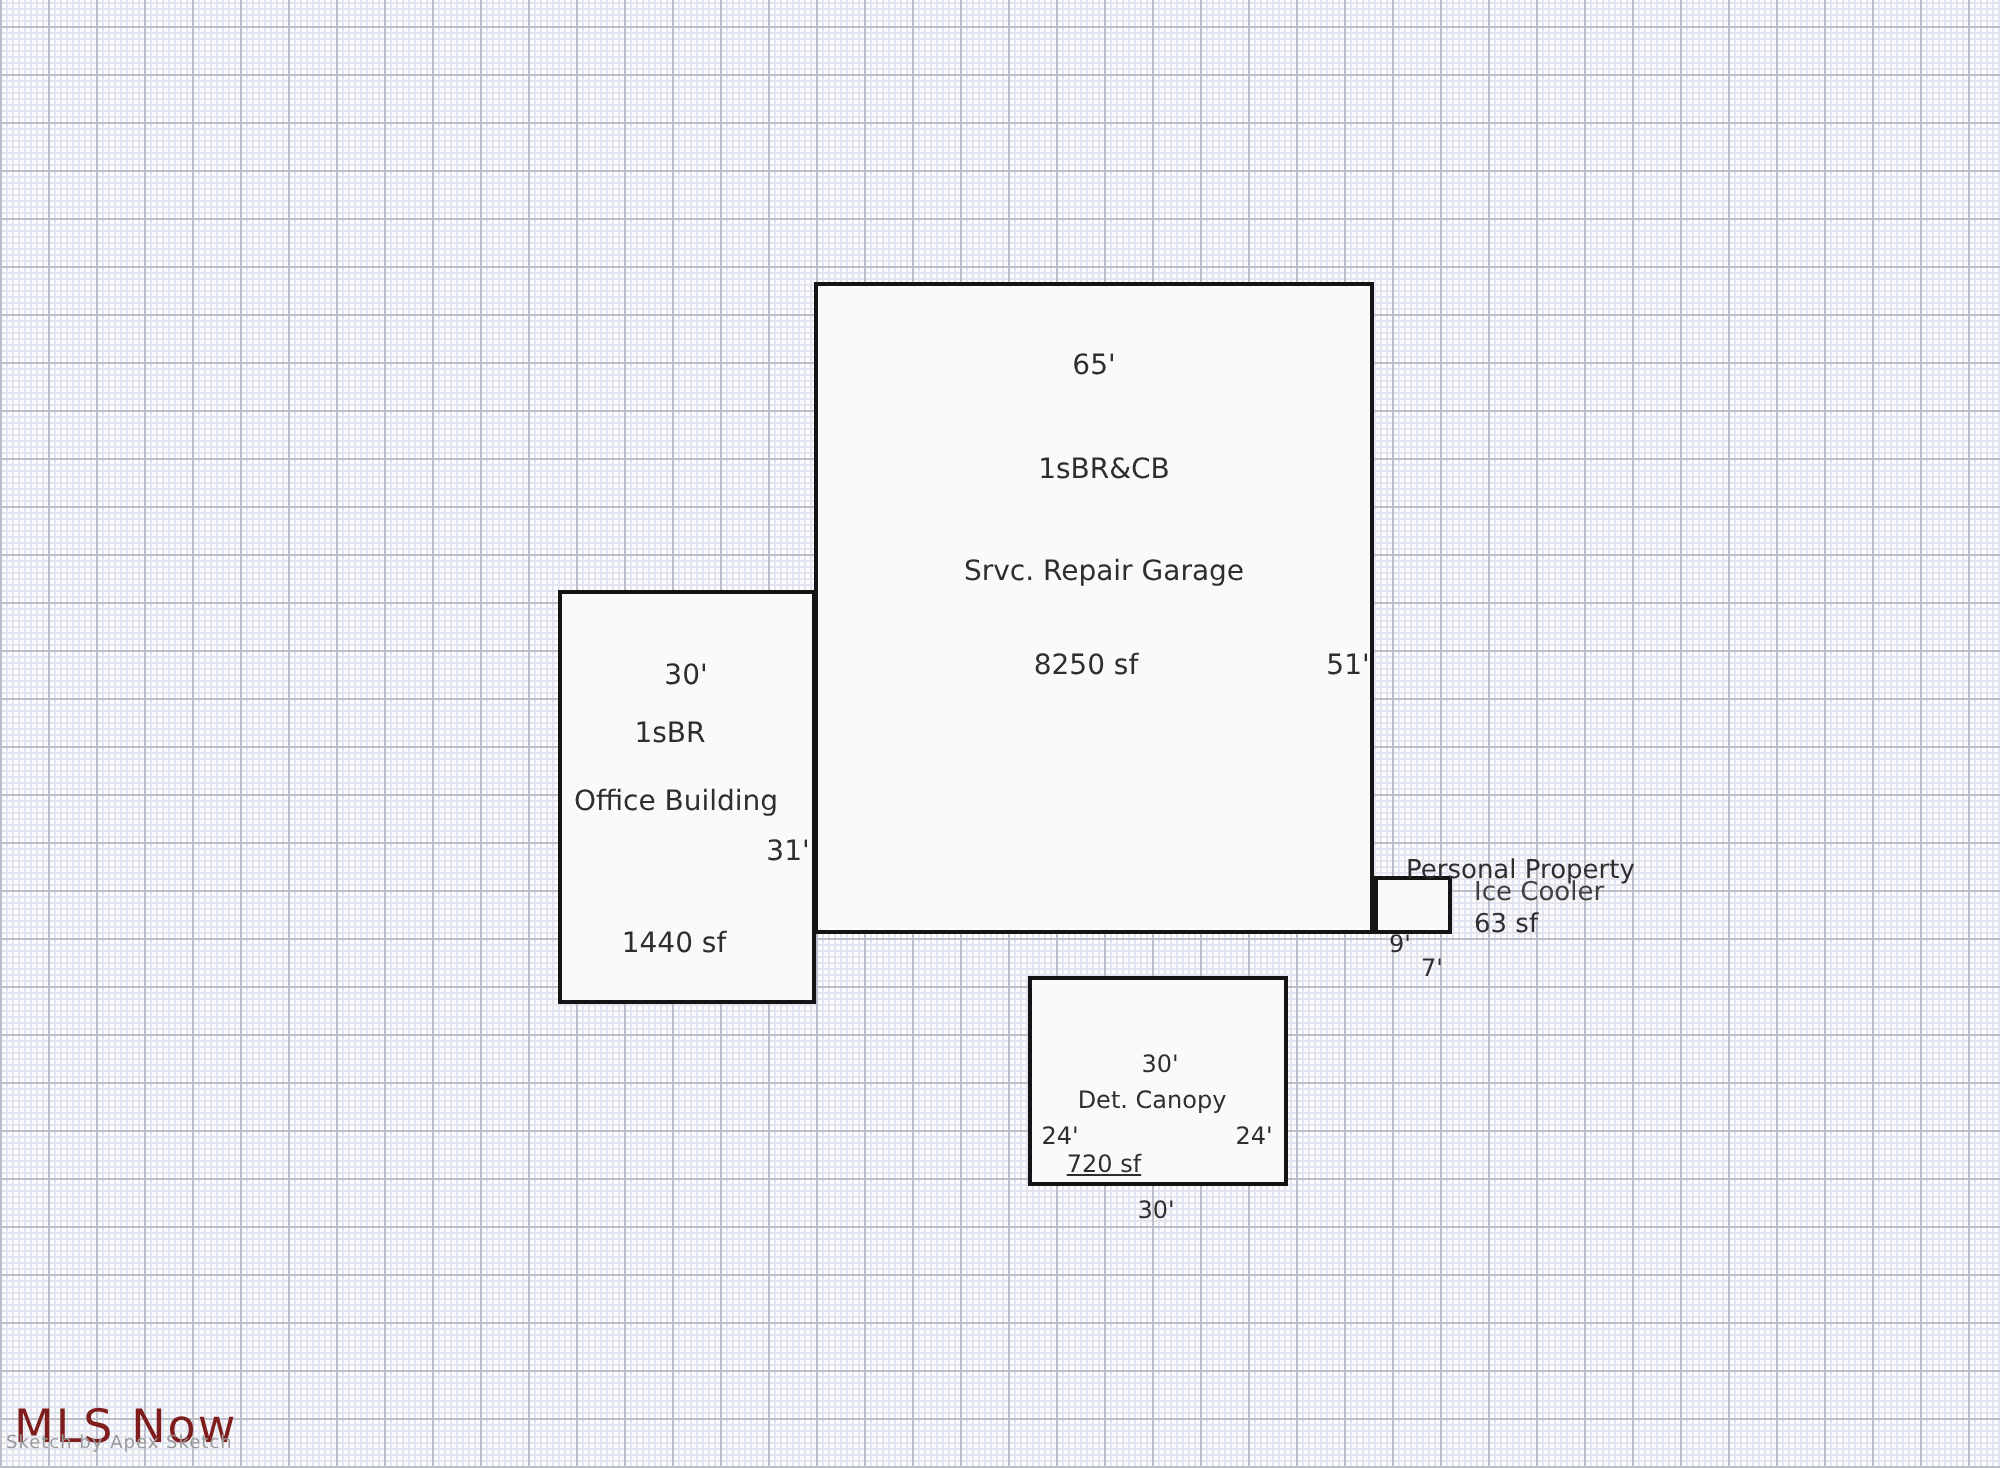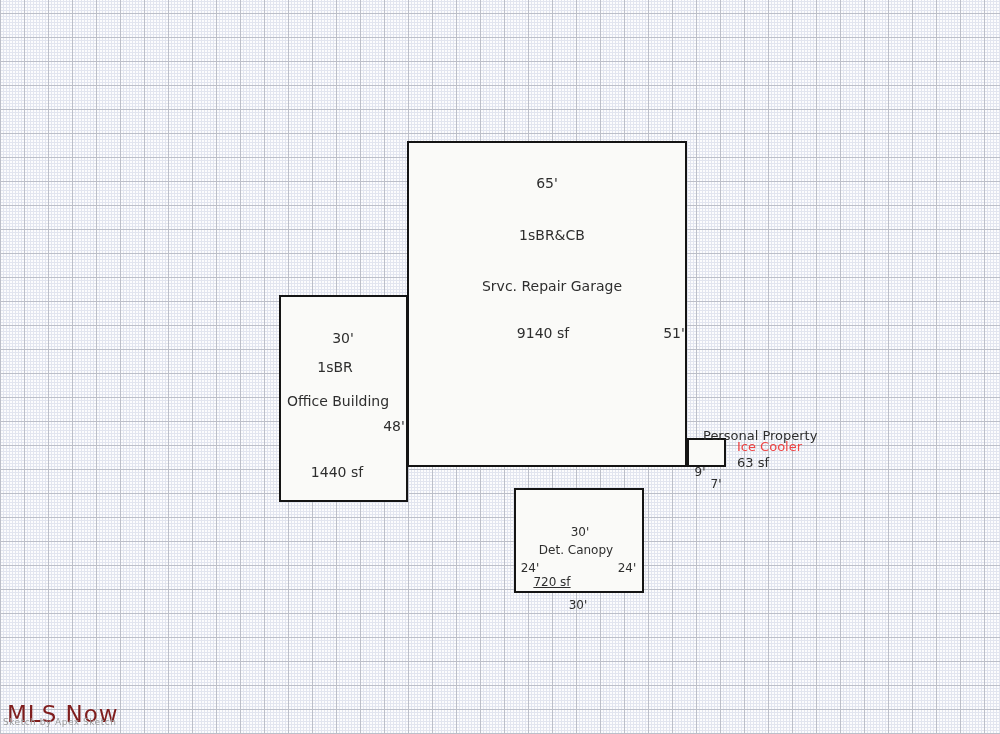--- a/index.html
+++ b/index.html
@@ -24,21 +24,21 @@
   }
   .lbl {
     position: absolute;
     white-space: nowrap;
     font-size: 14px;
     line-height: 1;
   }
   .ctr { transform: translateX(-50%); margin-top: 27px; }
   .sm  { font-size: 12px; }
   .md  { font-size: 13px; }
-  .blue { color: #ef4444; }
+  .blue { color: #404040; }
   .wm-title {
     position: absolute;
     left: 7px; top: 701px;
     font-size: 23px;
     color: #7f1d1d;
     letter-spacing: 1px;
   }
   .wm-sub {
     position: absolute;
     left: 3px; top: 717px;
@@ -47,28 +47,28 @@
     letter-spacing: 0.5px;
   }
 </style>
 </head>
 <body>
 
 <div class="rect" style="left:407px; top:141px; width:280px; height:326px;"></div>
 <span class="lbl ctr" style="left:547px; top:149px;">65'</span>
 <span class="lbl ctr" style="left:552px; top:201px;">1sBR&amp;CB</span>
 <span class="lbl ctr" style="left:552px; top:252px;">Srvc. Repair Garage</span>
-<span class="lbl ctr" style="left:543px; top:299px;">9140 sf</span>
+<span class="lbl ctr" style="left:543px; top:299px;">8250 sf</span>
 <span class="lbl ctr" style="left:674px; top:299px;">51'</span>
 
 <div class="rect" style="left:279px; top:295px; width:129px; height:207px;"></div>
 <span class="lbl ctr" style="left:343px; top:304px;">30'</span>
 <span class="lbl ctr" style="left:335px; top:333px;">1sBR</span>
 <span class="lbl ctr" style="left:338px; top:367px;">Office Building</span>
-<span class="lbl ctr" style="left:394px; top:392px;">48'</span>
+<span class="lbl ctr" style="left:394px; top:392px;">31'</span>
 <span class="lbl ctr" style="left:337px; top:438px;text-align:center;">1440 sf</span>
 
 <div class="rect" style="left:514px; top:488px; width:130px; height:105px;"></div>
 <span class="lbl ctr sm" style="left:580px; top:499px;">30'</span>
 <span class="lbl ctr sm" style="left:576px; top:517px;">Det. Canopy</span>
 <span class="lbl ctr sm" style="left:530px; top:535px;">24'</span>
 <span class="lbl ctr sm" style="left:627px; top:535px;">24'</span>
 <span class="lbl ctr sm" style="left:552px; top:549px;text-decoration:underline;">720 sf</span>
 <span class="lbl ctr sm" style="left:578px; top:572px;">30'</span>
 

